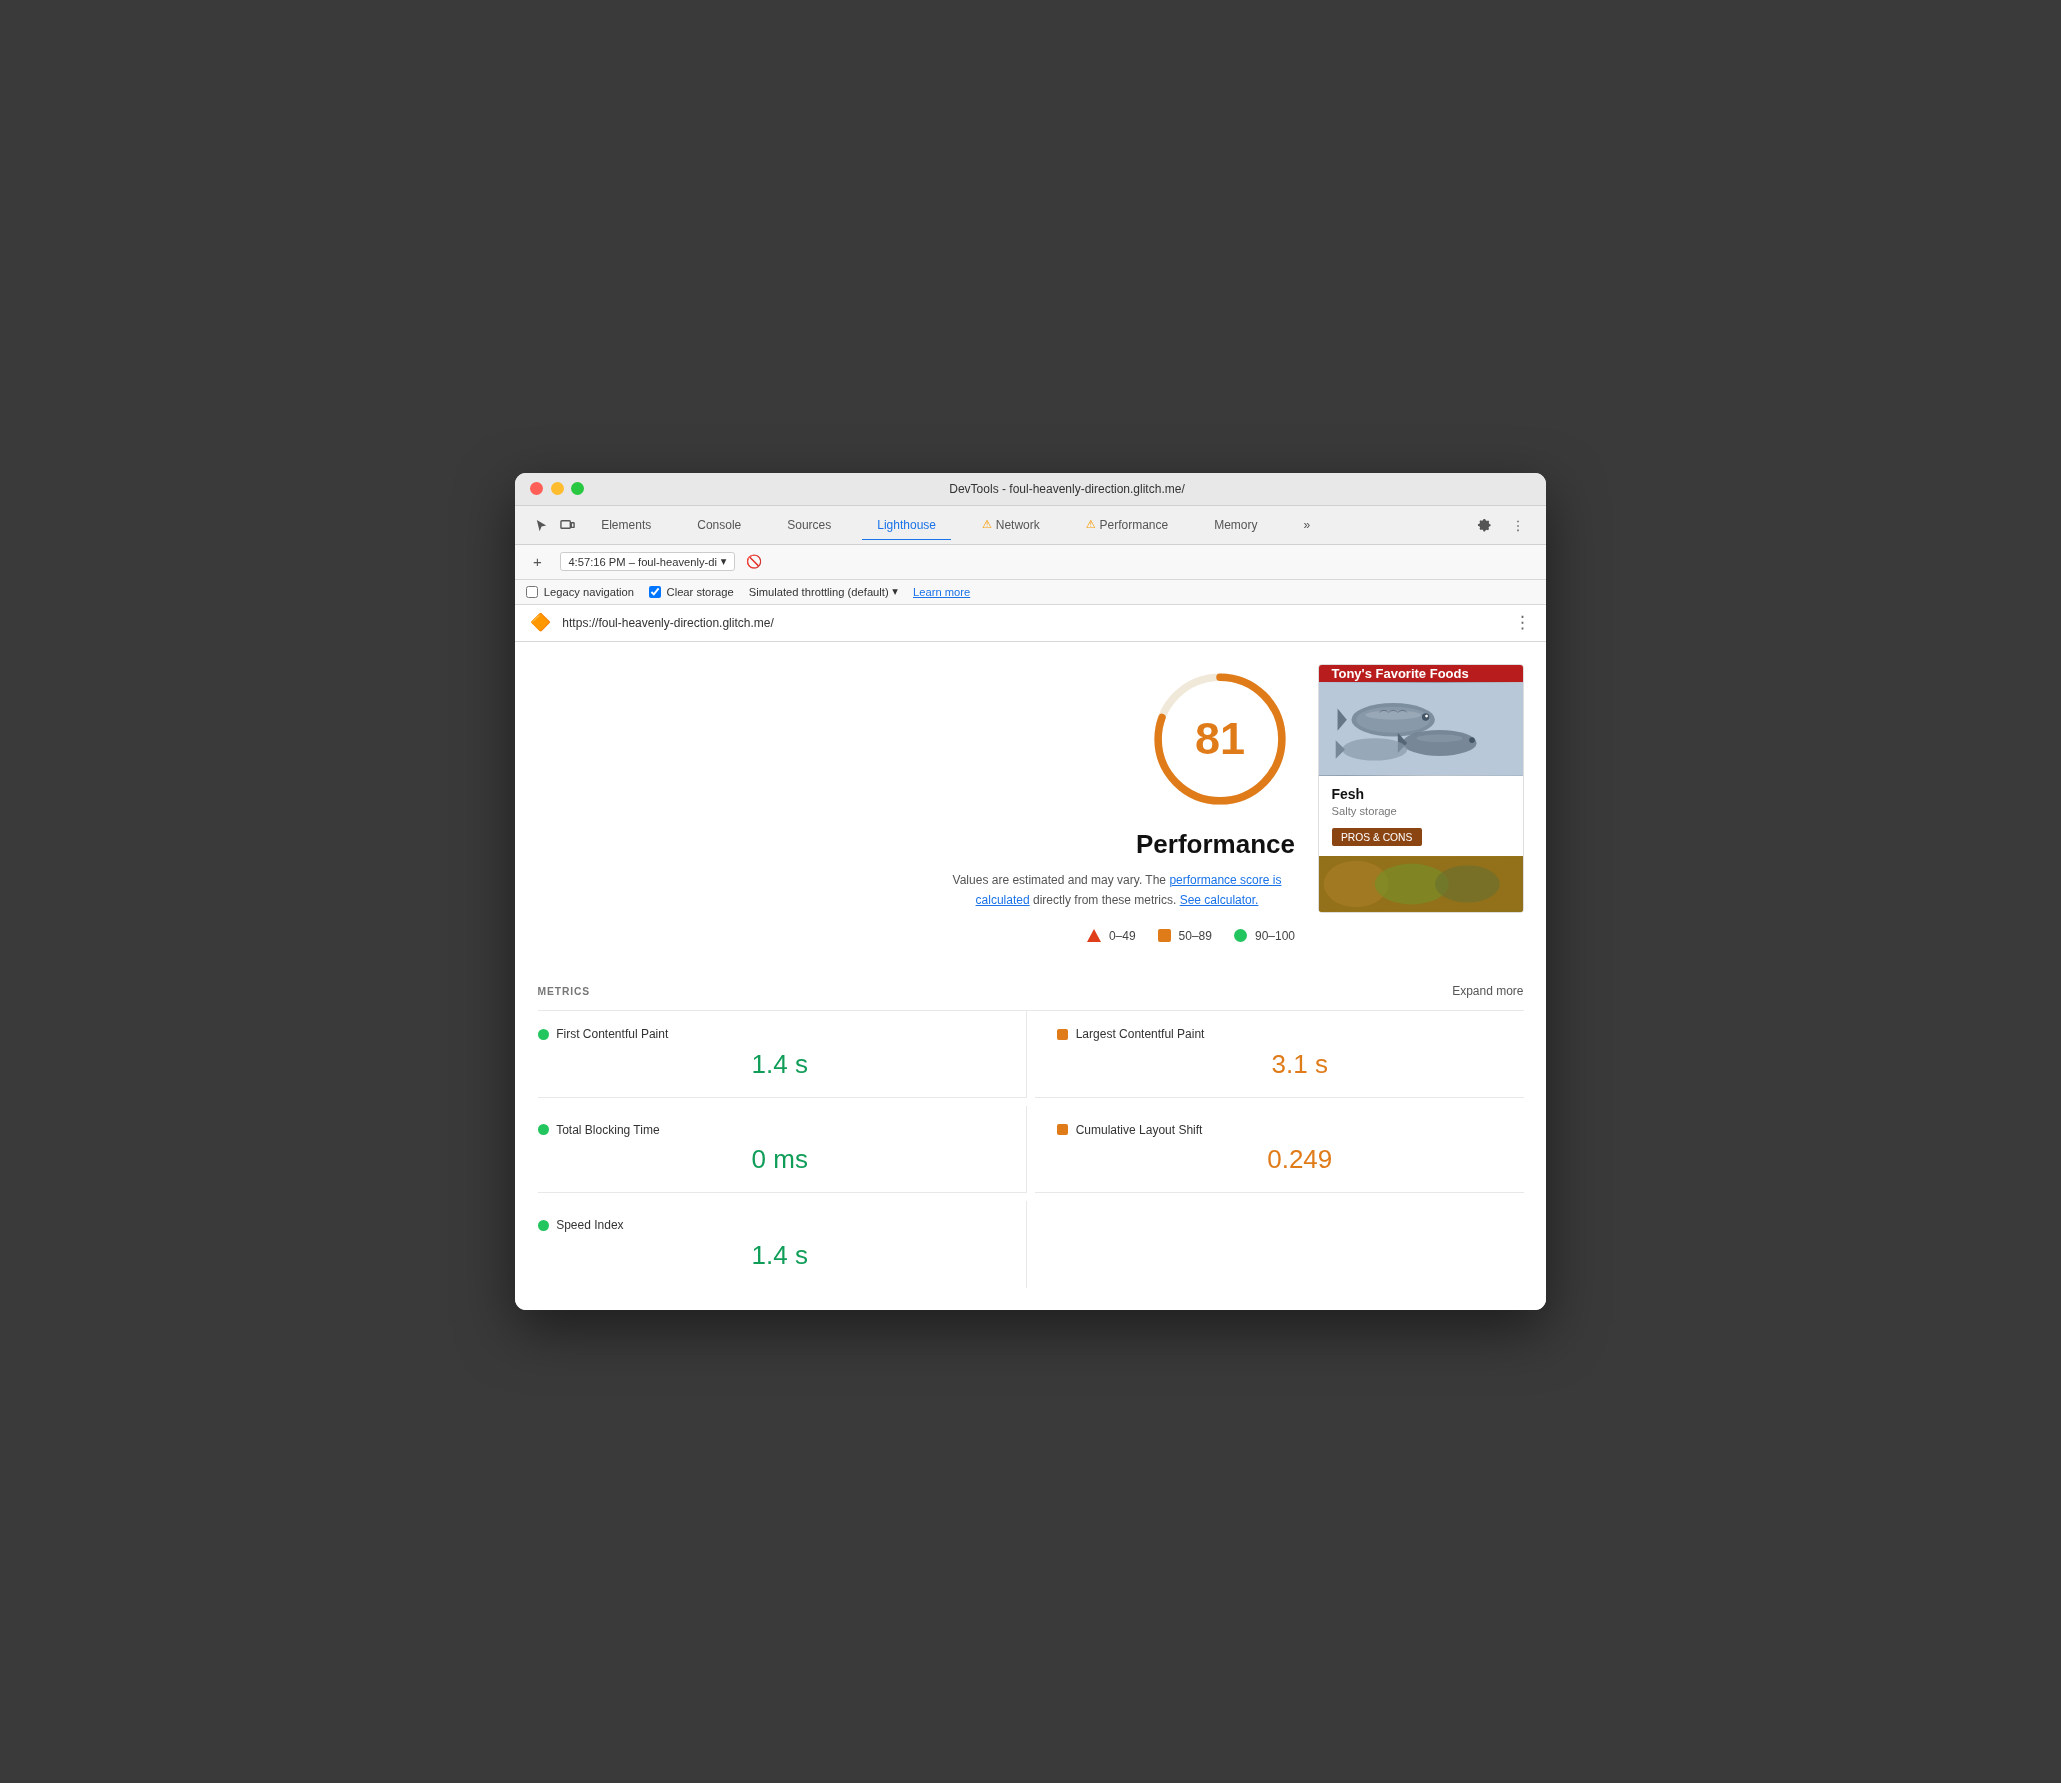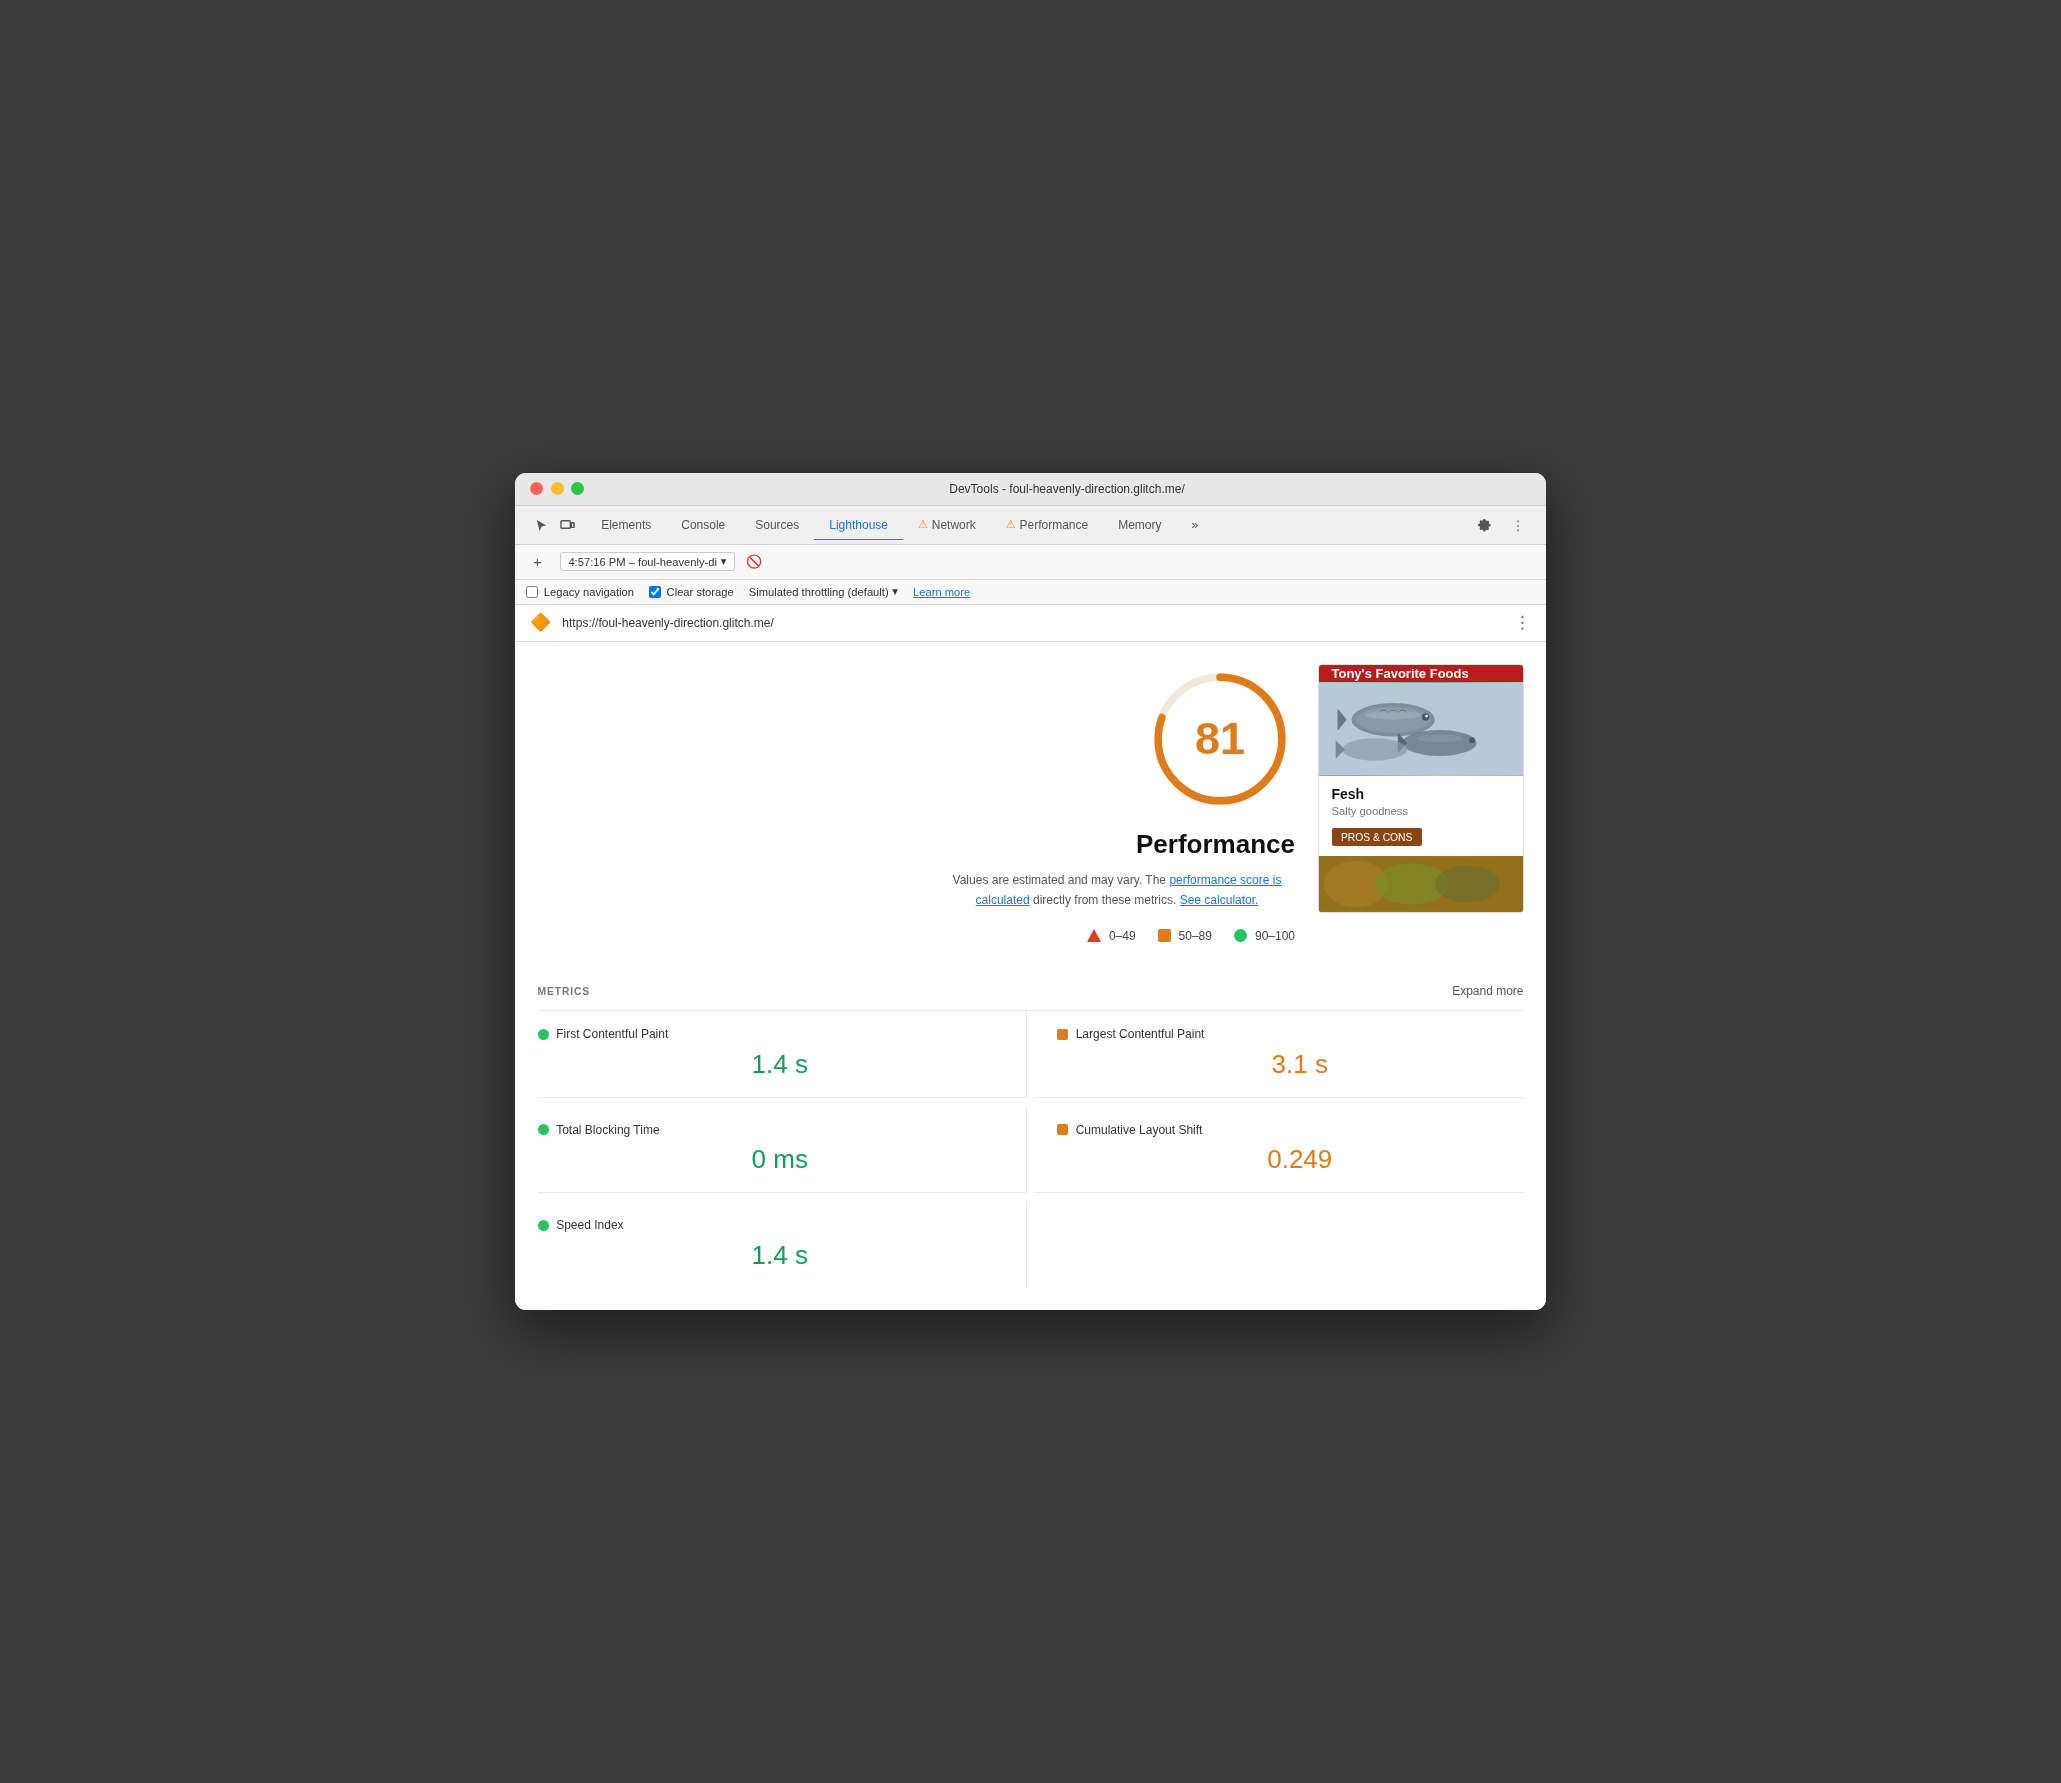--- a/index.html
+++ b/index.html
@@ -63,21 +63,21 @@
       display: flex;
       align-items: center;
       justify-content: center;
       cursor: pointer;
       color: #555;
       font-size: 13px;
     }
     .tabs-list {
       display: flex;
       align-items: flex-end;
-      gap: 0;
+      gap: 16px;
       flex: 1;
     }
     .tab {
       padding: 7.5px 15px;
       font-size: 12px;
       color: #555;
       cursor: pointer;
       border-bottom: 1.9px solid transparent;
       white-space: nowrap;
     }
@@ -558,21 +558,21 @@
 
             <ellipse cx="60" cy="72" rx="35" ry="12" fill="#899aab" opacity="0.7"></ellipse>
             <polygon points="28,72 18,62 18,82" fill="#778899"></polygon>
 
             <ellipse cx="80" cy="35" rx="30" ry="5" fill="white" opacity="0.15"></ellipse>
             <ellipse cx="130" cy="60" rx="25" ry="4" fill="white" opacity="0.1"></ellipse>
           </svg>
         </div>
         <div class="food-card-body">
           <div class="food-name">Fesh</div>
-          <div class="food-desc">Salty goodness</div>
+          <div class="food-desc">Salty storage</div>
           <button class="pros-cons-btn">PROS &amp; CONS</button>
         </div>
         <div class="food-card-bottom">
           <svg width="100%" height="100%" viewBox="0 0 220 60">
             <rect width="220" height="60" fill="#8b6914"></rect>
             <ellipse cx="40" cy="30" rx="35" ry="25" fill="#a07820" opacity="0.8"></ellipse>
             <ellipse cx="100" cy="30" rx="40" ry="22" fill="#6b8e23" opacity="0.7"></ellipse>
             <ellipse cx="160" cy="30" rx="35" ry="20" fill="#556b2f" opacity="0.6"></ellipse>
             <rect width="220" height="60" fill="rgba(180,140,50,0.2)"></rect>
           </svg>

